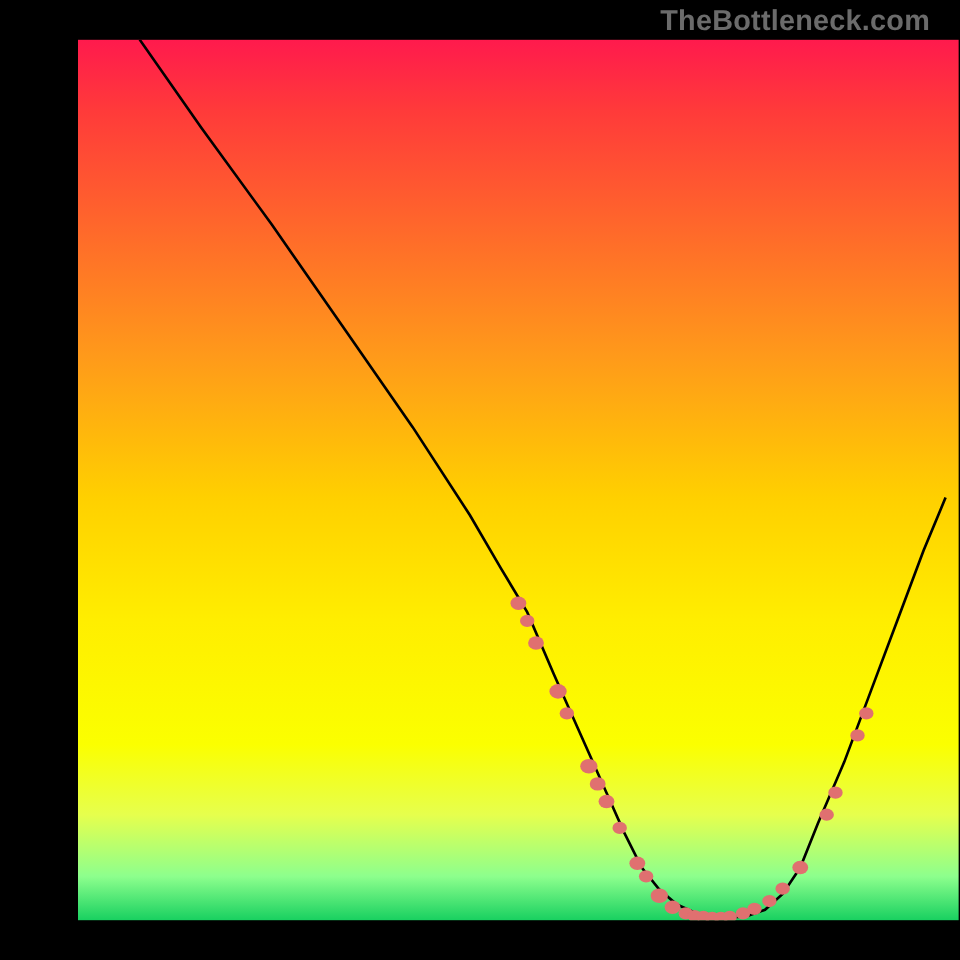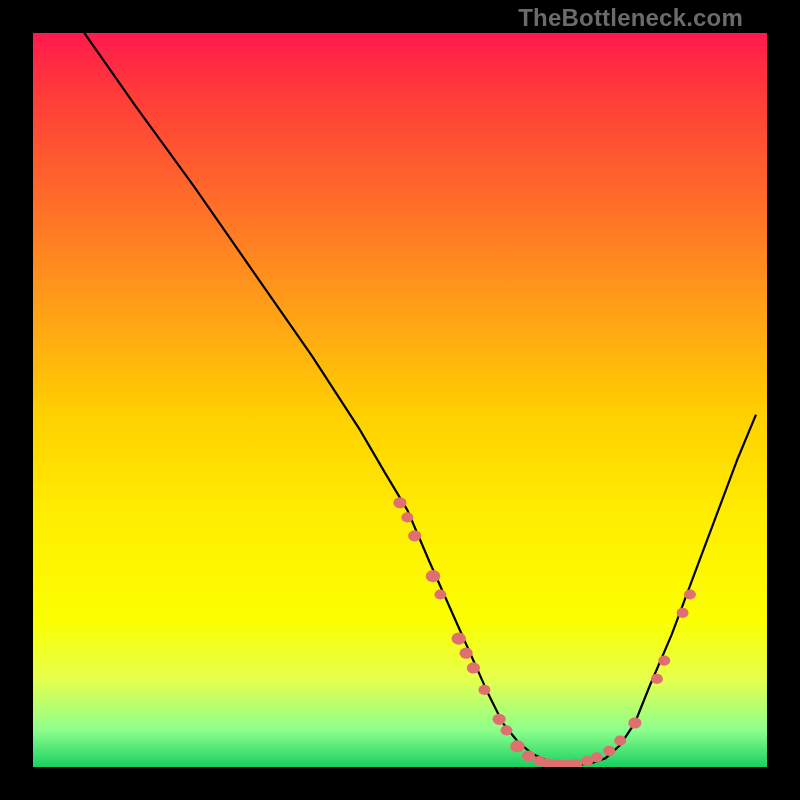--- a/index.html
+++ b/index.html
@@ -7,20 +7,21 @@
     padding: 0;
     width: 800px;
     height: 800px;
     background: #000000;
     overflow: hidden;
   }
   .container {
     position: relative;
     width: 755px;
     height: 800px;
+    margin-left: 32px;
   }
   .watermark {
     position: absolute;
     top: 4px;
     right: 12px;
     font-family: Arial, Helvetica, sans-serif;
     font-size: 24px;
     font-weight: 600;
     color: #6b6b6b;
     letter-spacing: 0.2px;

